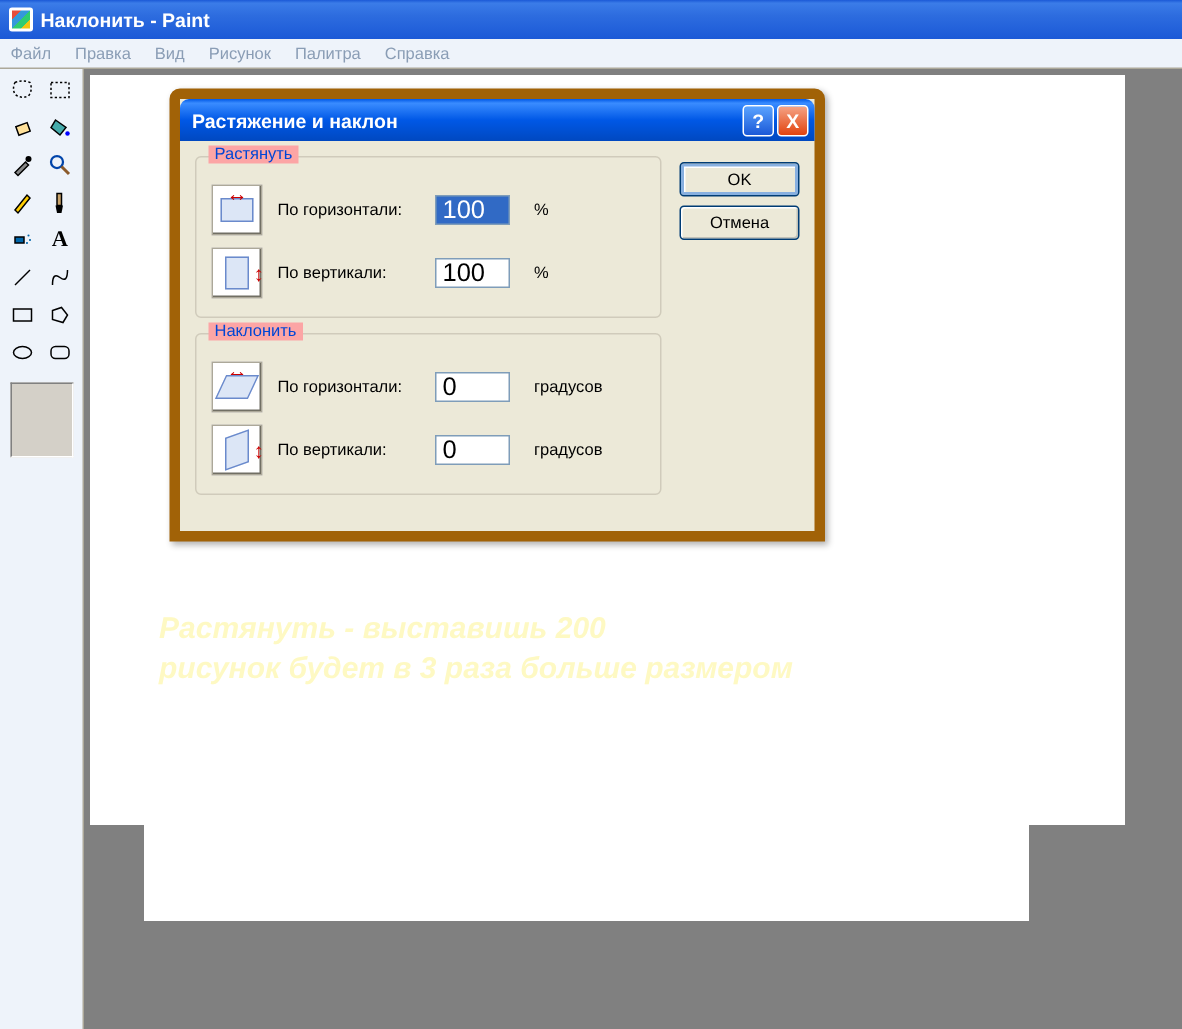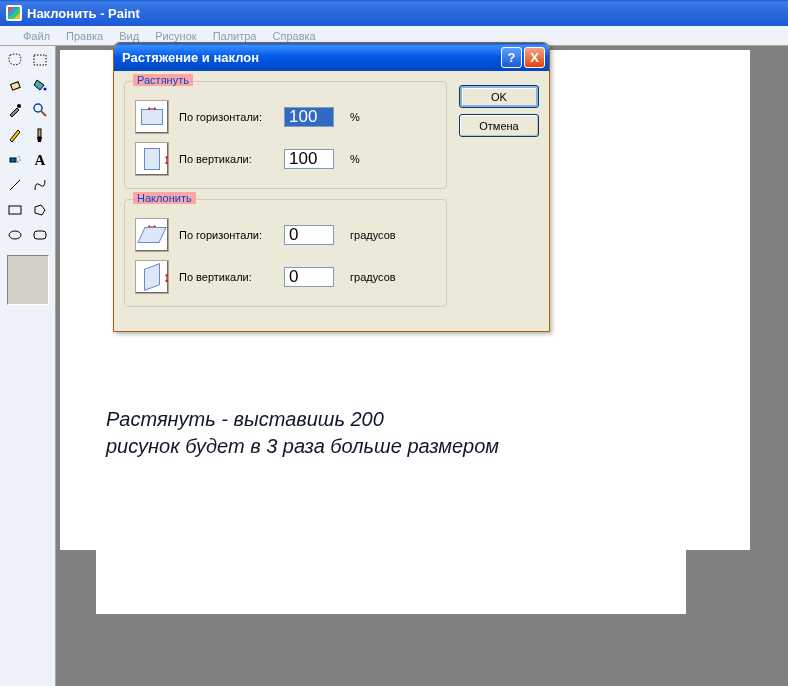--- a/index.html
+++ b/index.html
@@ -35,21 +35,21 @@
   .app-icon-inner {
     width: 12px; height: 12px;
     background: linear-gradient(135deg, #e74c3c 0 25%, #3498db 25% 50%, #2ecc71 50% 75%, #f1c40f 75%);
   }
   
   .menubar {
     height: 20px;
     background: #eef3fa;
     display: flex;
     align-items: center;
-    padding: 0 16px;
+    padding: 0 0;
     border-bottom: 1px solid #aca899;
     color: #8a9db5;
     font-size: 11px;
     gap: 2px;
   }
   .menu-item { padding: 2px 7px; cursor: default; }
   
   .main-area {
     position: absolute;
     top: 46px; left: 0; right: 0; bottom: 0;
@@ -113,31 +113,31 @@
     width: 590px;
     height: 68px;
     background: #fff;
   }
   .canvas-text {
     position: absolute;
     left: 50px; top: 360px;
     font-family: Verdana, sans-serif;
     font-size: 20px;
     font-style: italic;
-    font-weight: normal;
-    color: #0f172a;
+    font-weight: bold;
+    color: #fef9c3;
     line-height: 1.35;
   }
   
   .dialog {
     position: absolute;
-    left: 113px; top: 42px;
+    left: 113px; top: 59px;
     width: 437px;
     background: #ece9d8;
-    border: 1px solid #a16207;
+    border: 7px solid #a16207;
     border-radius: 7px 7px 0 0;
     box-shadow: 2px 2px 4px rgba(0,0,0,0.3);
   }
   .dialog-titlebar {
     height: 28px;
     background: linear-gradient(to bottom, #0058e6, #3a8cff 10%, #0058e6 50%, #0048c0);
     border-radius: 6px 6px 0 0;
     display: flex;
     align-items: center;
     padding: 0 4px 0 8px;

